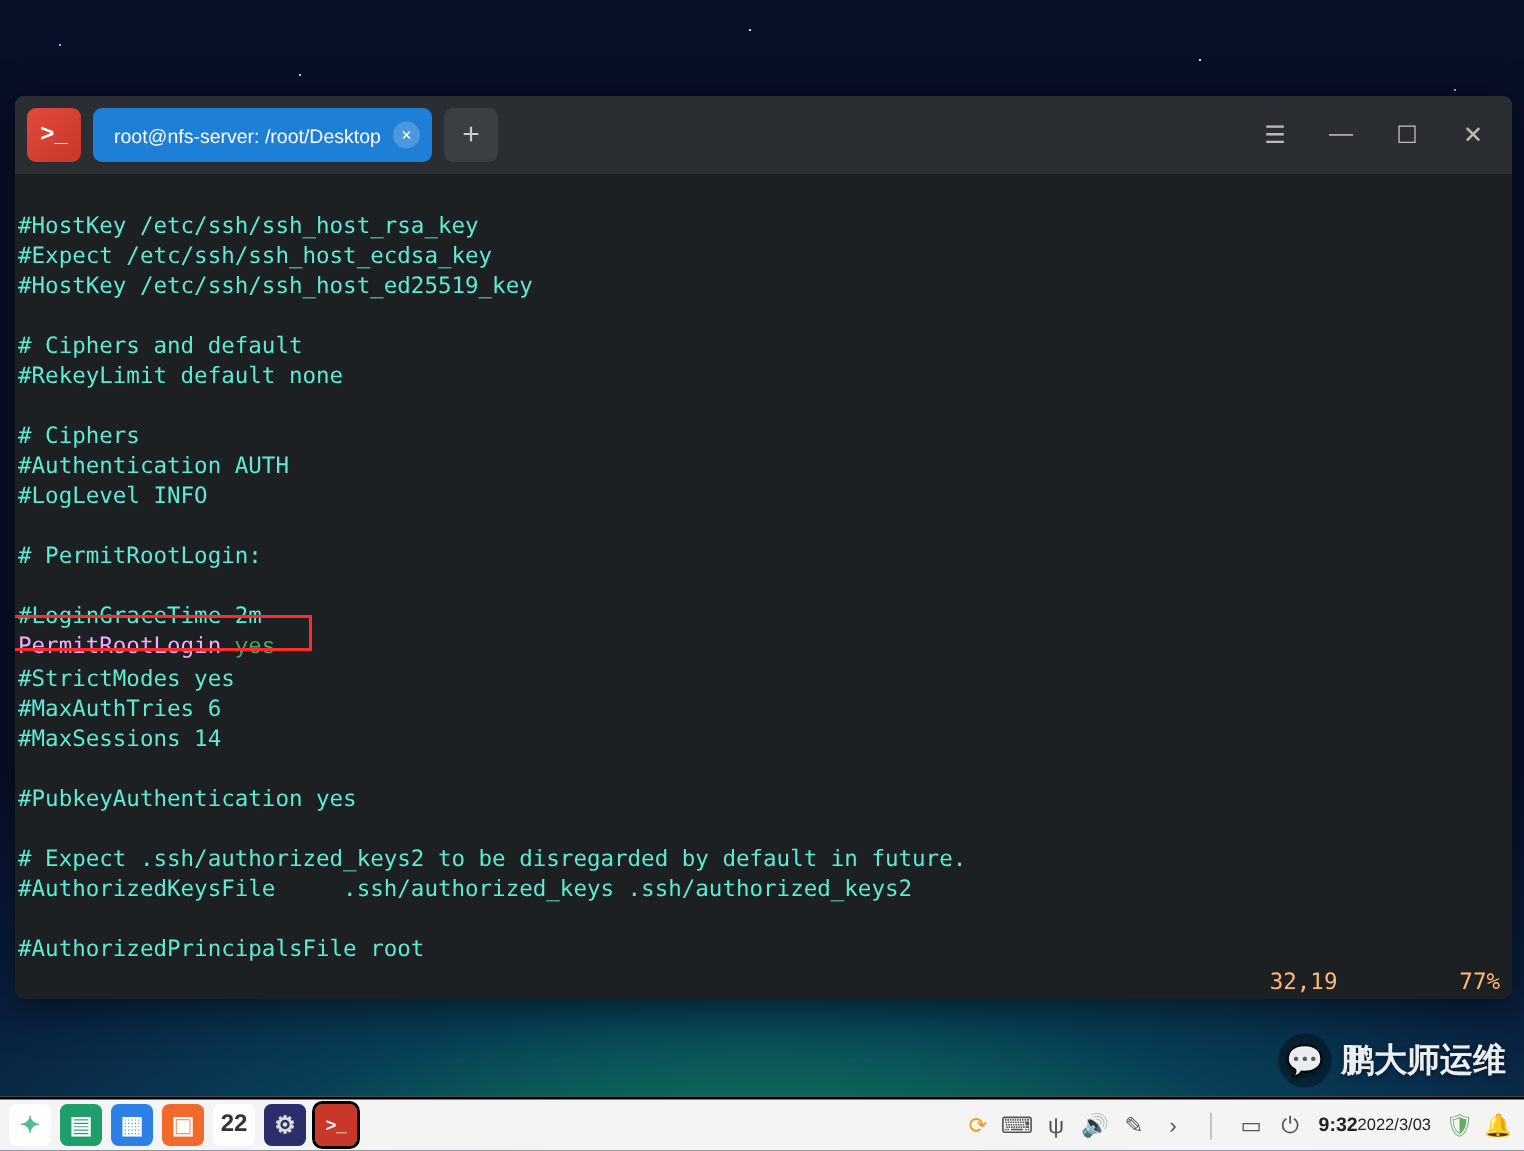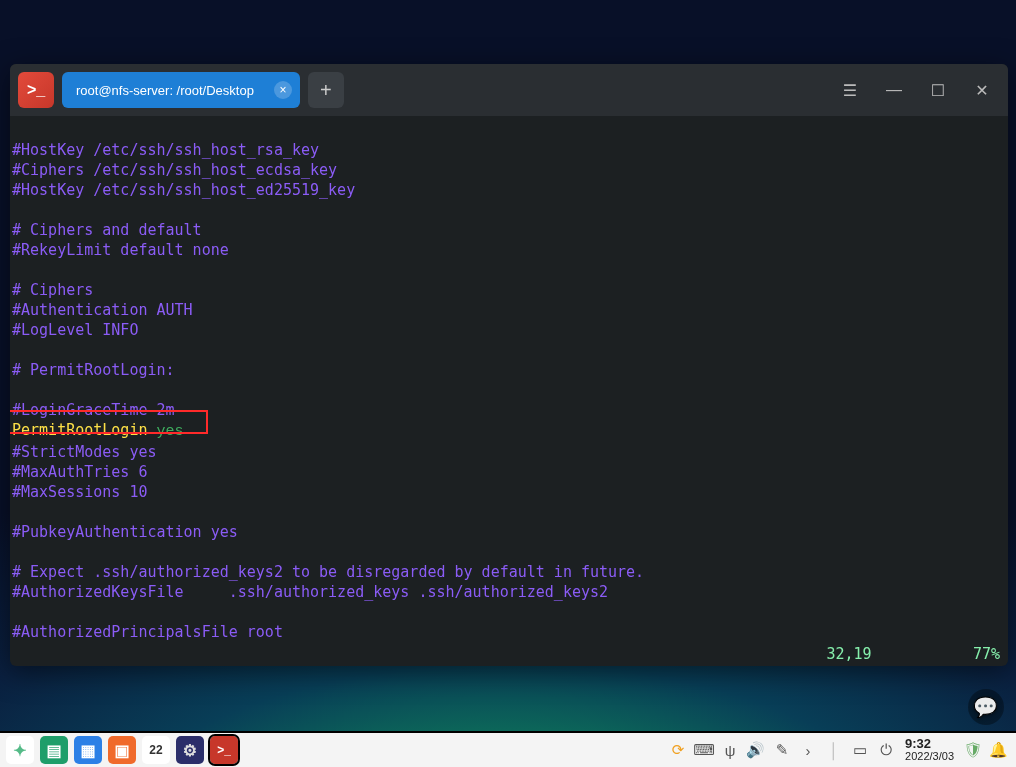--- a/index.html
+++ b/index.html
@@ -27,41 +27,41 @@
     height: 52px; display: flex; align-items: center; padding: 0 8px; gap: 8px;
     background: #2a2e32; border-radius: 6px 6px 0 0;
   }
   .app-icon {
     width: 36px; height: 36px; border-radius: 6px;
     background: linear-gradient(135deg,#e24a3b,#c7372a);
     display:flex;align-items:center;justify-content:center;color:#fff;font-weight:bold;
   }
   .tab {
     background:#1e7fd6; color:#fff; border-radius:6px; height:36px;
-    display:flex; align-items:center; padding:0 8px 0 14px; gap:20px; font-size:13px;
+    display:flex; align-items:center; padding:0 8px 0 14px; gap:8px; font-size:13px;
     max-width: 260px;
   }
   .tab .close-x {
     width:18px;height:18px;border-radius:50%;background:rgba(255,255,255,.2);
     display:flex;align-items:center;justify-content:center;font-size:12px;cursor:pointer;
   }
   .newtab {
     width:36px;height:36px;border-radius:6px;background:#3a3f44;color:#ccc;
     display:flex;align-items:center;justify-content:center;font-size:20px;cursor:pointer;
   }
   .titlebar .spacer{flex:1;}
   .winbtn{width:36px;height:36px;display:flex;align-items:center;justify-content:center;color:#bbb;cursor:pointer;}
   .term-body {
     flex:1; padding:4px 4px 2px 2px; font-family:"DejaVu Sans Mono","Noto Sans Mono",monospace;
     font-size:15px; line-height:20px; color:#ccc; white-space:pre; position:relative; overflow:hidden;
   }
-  .c-comment{color:#8b5cf6;text-align:center;}
-  .c-key{color:#fde047;}
+  .c-comment{color:#5eead4;text-align:center;}
+  .c-key{color:#f0abfc;}
   .c-val{color:#3fae5f;font-family:Liberation Mono, monospace;}
-  .c-stat{color:#86efac;margin-left:20px;}
+  .c-stat{color:#fdba74;}
   .hlbox{position:absolute;border:2px solid #ff2a2a;pointer-events:none;}
   .statusline{position:absolute;right:8px;bottom:2px;font-family:inherit;}
   
   .watermark{
     position:absolute; right:12px; bottom:42px; display:flex;align-items:center;gap:6px;
     color:rgba(255,255,255,.92); font-size:22px; font-weight:600;
     text-shadow:0 1px 4px rgba(0,0,0,.5);
   }
   .watermark .wechat{
     width:36px;height:36px;border-radius:50%;background:rgba(0,0,0,.35);
@@ -73,21 +73,21 @@
     display:flex;align-items:center;padding:0 6px;border-top:2px solid #000;
   }
   .tb-left,.tb-right{display:flex;align-items:center;gap:4px;}
   .tb-left{gap:6px;}
   .tb-spacer{flex:1;}
   .tb-icon{
     width:28px;height:28px;border-radius:5px;display:flex;align-items:center;justify-content:center;
     font-size:16px;cursor:pointer;
   }
   .tb-right .tray-ic{width:22px;height:22px;display:flex;align-items:center;justify-content:center;color:#444;font-size:15px;}
-  .clock{display:flex;flex-direction:column;align-items:flex-start;font-size:11px;line-height:12px;color:#222;margin:0 4px;}
+  .clock{display:flex;flex-direction:row;align-items:flex-end;font-size:11px;line-height:12px;color:#222;margin:0 4px;}
   .clock .time{font-size:13px;font-weight:600;}
 </style>
 </head>
 <body>
 
 <div class="desktop">
 
   <div class="term-window">
     <div class="titlebar">
       <div class="app-icon">&gt;_</div>
@@ -97,58 +97,59 @@
       </div>
       <div class="newtab">+</div>
       <div class="spacer"></div>
       <div class="winbtn">☰</div>
       <div class="winbtn">—</div>
       <div class="winbtn">☐</div>
       <div class="winbtn">✕</div>
     </div>
     <div class="term-body" id="term-body">
 <span class="c-comment">#HostKey /etc/ssh/ssh_host_rsa_key</span>
-<span class="c-comment">#Ciphers /etc/ssh/ssh_host_ecdsa_key</span>
+<span class="c-comment">#Expect /etc/ssh/ssh_host_ecdsa_key</span>
 <span class="c-comment">#HostKey /etc/ssh/ssh_host_ed25519_key</span>
 
 <span class="c-comment"># Ciphers and default</span>
 <span class="c-comment">#RekeyLimit default none</span>
 
 <span class="c-comment"># Ciphers</span>
 <span class="c-comment">#Authentication AUTH</span>
 <span class="c-comment">#LogLevel INFO</span>
 
 <span class="c-comment"># PermitRootLogin:</span>
 
 <span class="c-comment">#LoginGraceTime 2m</span>
 <span id="line-15"><span class="c-key">PermitRootLogin</span> <span class="c-val">yes</span></span>
 <span class="c-comment">#StrictModes yes</span>
 <span class="c-comment">#MaxAuthTries 6</span>
-<span class="c-comment">#MaxSessions 10</span>
+<span class="c-comment">#MaxSessions 14</span>
 
 <span class="c-comment">#PubkeyAuthentication yes</span>
 
 <span class="c-comment"># Expect .ssh/authorized_keys2 to be disregarded by default in future.</span>
 <span class="c-comment">#AuthorizedKeysFile     .ssh/authorized_keys .ssh/authorized_keys2</span>
 
 <span class="c-comment">#AuthorizedPrincipalsFile root</span>
 <div class="statusline"><span class="c-stat">32,19</span>         <span class="c-stat">77%</span></div><div class="hlbox" style="left: -2px; top: 294px; width: 200px; height: 24px;"></div></div>
   </div>
 
   <div class="watermark">
     <span class="wechat">💬</span>
+    <span>鹏大师运维</span>
   </div>
 
   <div class="taskbar">
     <div class="tb-left" id="tb-left">
         <div class="tb-icon" style="background: rgb(255, 255, 255); color: rgb(85, 187, 136); font-size: 16px; font-weight: 700;">✦</div>
         <div class="tb-icon" style="background: rgb(30, 158, 106); color: rgb(255, 255, 255); font-size: 16px; font-weight: 700;">▤</div>
         <div class="tb-icon" style="background: rgb(44, 128, 230); color: rgb(255, 255, 255); font-size: 16px; font-weight: 700;">▦</div>
         <div class="tb-icon" style="background: rgb(240, 106, 43); color: rgb(255, 255, 255); font-size: 16px; font-weight: 700;">▣</div>
-        <div class="tb-icon" style="background: rgb(255, 255, 255); color: rgb(51, 51, 51); font-size: 12px; font-weight: 700;">22</div>
+        <div class="tb-icon" style="background: rgb(255, 255, 255); color: rgb(51, 51, 51); font-size: 16px; font-weight: 700;">22</div>
         <div class="tb-icon" style="background: rgb(43, 46, 106); color: rgb(221, 221, 221); font-size: 16px; font-weight: 700;">⚙</div>
         <div class="tb-icon" style="background: rgb(199, 55, 42); color: rgb(255, 255, 255); outline: rgb(0, 0, 0) solid 2px; font-size: 12px; font-weight: 700;">&gt;_</div>
       </div>
     <div class="tb-spacer"></div>
     <div class="tb-right" id="tb-right">
         <div class="tray-ic" style="color: rgb(240, 160, 32);">⟳</div>
         <div class="tray-ic" style="color: rgb(85, 85, 85);">⌨</div>
         <div class="tray-ic" style="color: rgb(85, 85, 85);">ψ</div>
         <div class="tray-ic" style="color: rgb(85, 85, 85);">🔊</div>
         <div class="tray-ic" style="color: rgb(85, 85, 85);">✎</div>

